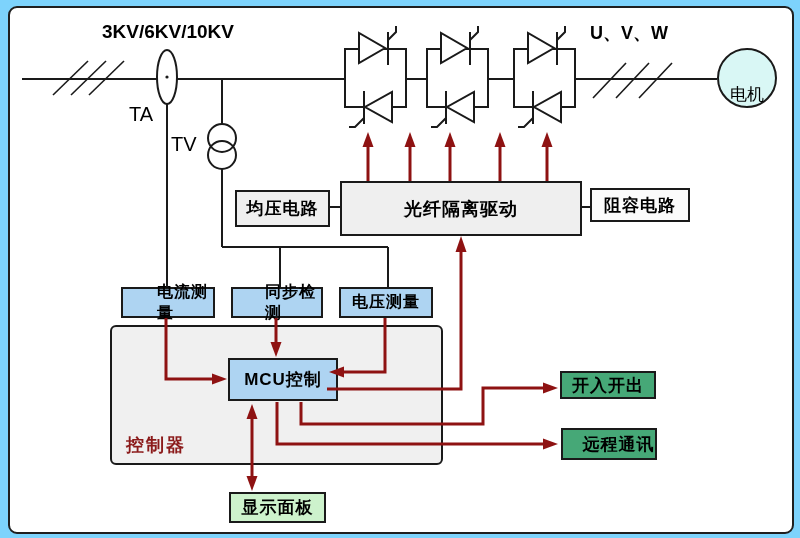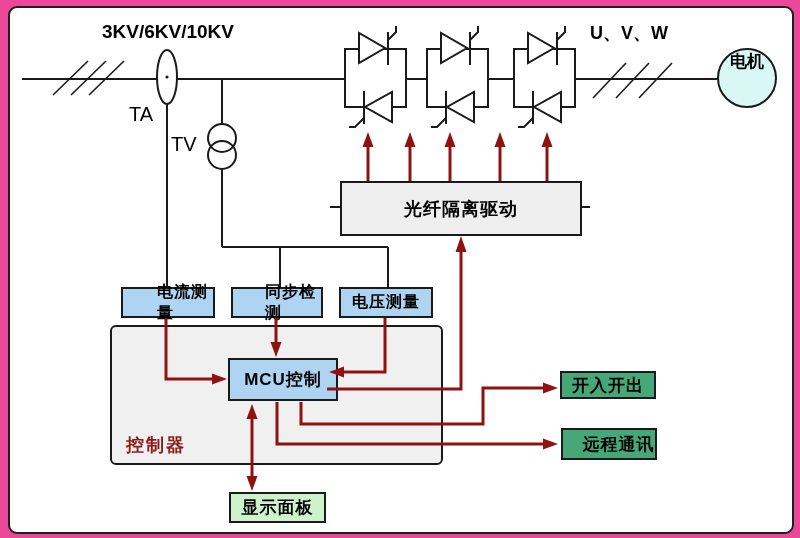--- a/index.html
+++ b/index.html
@@ -1,17 +1,17 @@
 <!DOCTYPE html>
 <html><head>
 <meta charset="utf-8">
 <style>
   html,body{margin:0;padding:0;background:#fff;}
   #stage{
-    position:relative;width:800px;height:538px;background:#ec4899;
+    position:relative;width:800px;height:538px;background:#7dd3fc;
     font-family:"Liberation Sans",sans-serif;overflow:hidden;
   }
   #frame{
     position:absolute;left:8px;top:6px;width:782px;height:524px;
     border:2px solid #1f1f1f;border-radius:9px;background:#ffffff;z-index:0;
   }
   .box{
     position:absolute;display:flex;align-items:center;justify-content:center;
     border:2px solid #1a1a1a;box-sizing:border-box;color:#000;
     font-weight:bold;z-index:1;letter-spacing:1px;
@@ -21,22 +21,22 @@
   .blue  {background:#aed4f2;}
   .green {background:#46a877;}
   .pgreen{background:#cdf2cc;}
   .panel {background:#f0f0f0;}
   .lbl{
     position:absolute;color:#000;z-index:1;white-space:nowrap;
   }
   #motor{
     position:absolute;left:717px;top:48px;width:60px;height:60px;
     border:2px solid #1a1a1a;border-radius:50%;background:#d9f7f5;
-    display:flex;align-items:flex-start;justify-content:center;
-    font-weight:bold;font-size:17px;z-index:1;box-sizing:border-box;
+    display:flex;align-items:flex-end;justify-content:center;
+    font-weight:normal;font-size:17px;z-index:1;box-sizing:border-box;
   }
   #controller-label{
     position:absolute;left:14px;bottom:6px;color:#8b1a1a;
     font-weight:bold;font-size:18px;letter-spacing:2px;
   }
   svg#wires{position:absolute;left:0;top:0;z-index:2;pointer-events:none;}
 </style>
 </head>
 <body>
 
@@ -45,22 +45,28 @@
 
   <div class="lbl" style="left:102px;top:21px;font-size:19px;font-weight:bold;">3KV/6KV/10KV</div>
   <div class="lbl" style="left:129px;top:103px;font-size:20px;">TA</div>
   <div class="lbl" style="left:171px;top:133px;font-size:20px;">TV</div>
   <div class="lbl" style="left:590px;top:21px;font-size:18px;font-weight:600;">U、V、W</div>
 
   <div id="motor">
     <span>电机</span>
   </div>
 
+  <div class="box gray" style="left:235px;top:190px;width:95px;height:37px;font-size:17px;">
+    <span>均压电路</span>
+  </div>
   <div class="box gray" style="left:340px;top:181px;width:242px;height:55px;font-size:18px;">
     <span>光纤隔离驱动</span>
+  </div>
+  <div class="box white" style="left:590px;top:188px;width:100px;height:34px;font-size:17px;">
+    <span>阻容电路</span>
   </div>
 
   <div class="box blue" style="left:121px;top:287px;width:94px;height:31px;font-size:16px;padding-left:34px;">
     <span>电流测量</span>
   </div>
   <div class="box blue" style="left:231px;top:287px;width:92px;height:31px;font-size:16px;padding-left:32px;">
     <span>同步检测</span>
   </div>
   <div class="box blue" style="left:339px;top:287px;width:94px;height:31px;font-size:16px;">
     <span>电压测量</span>

